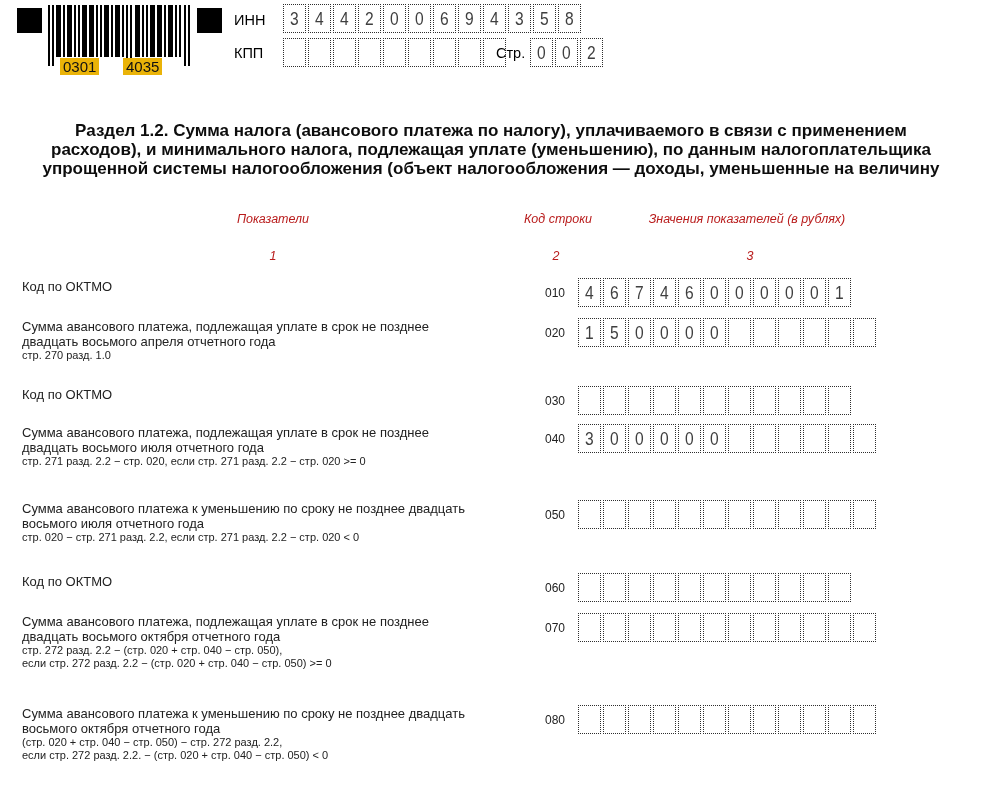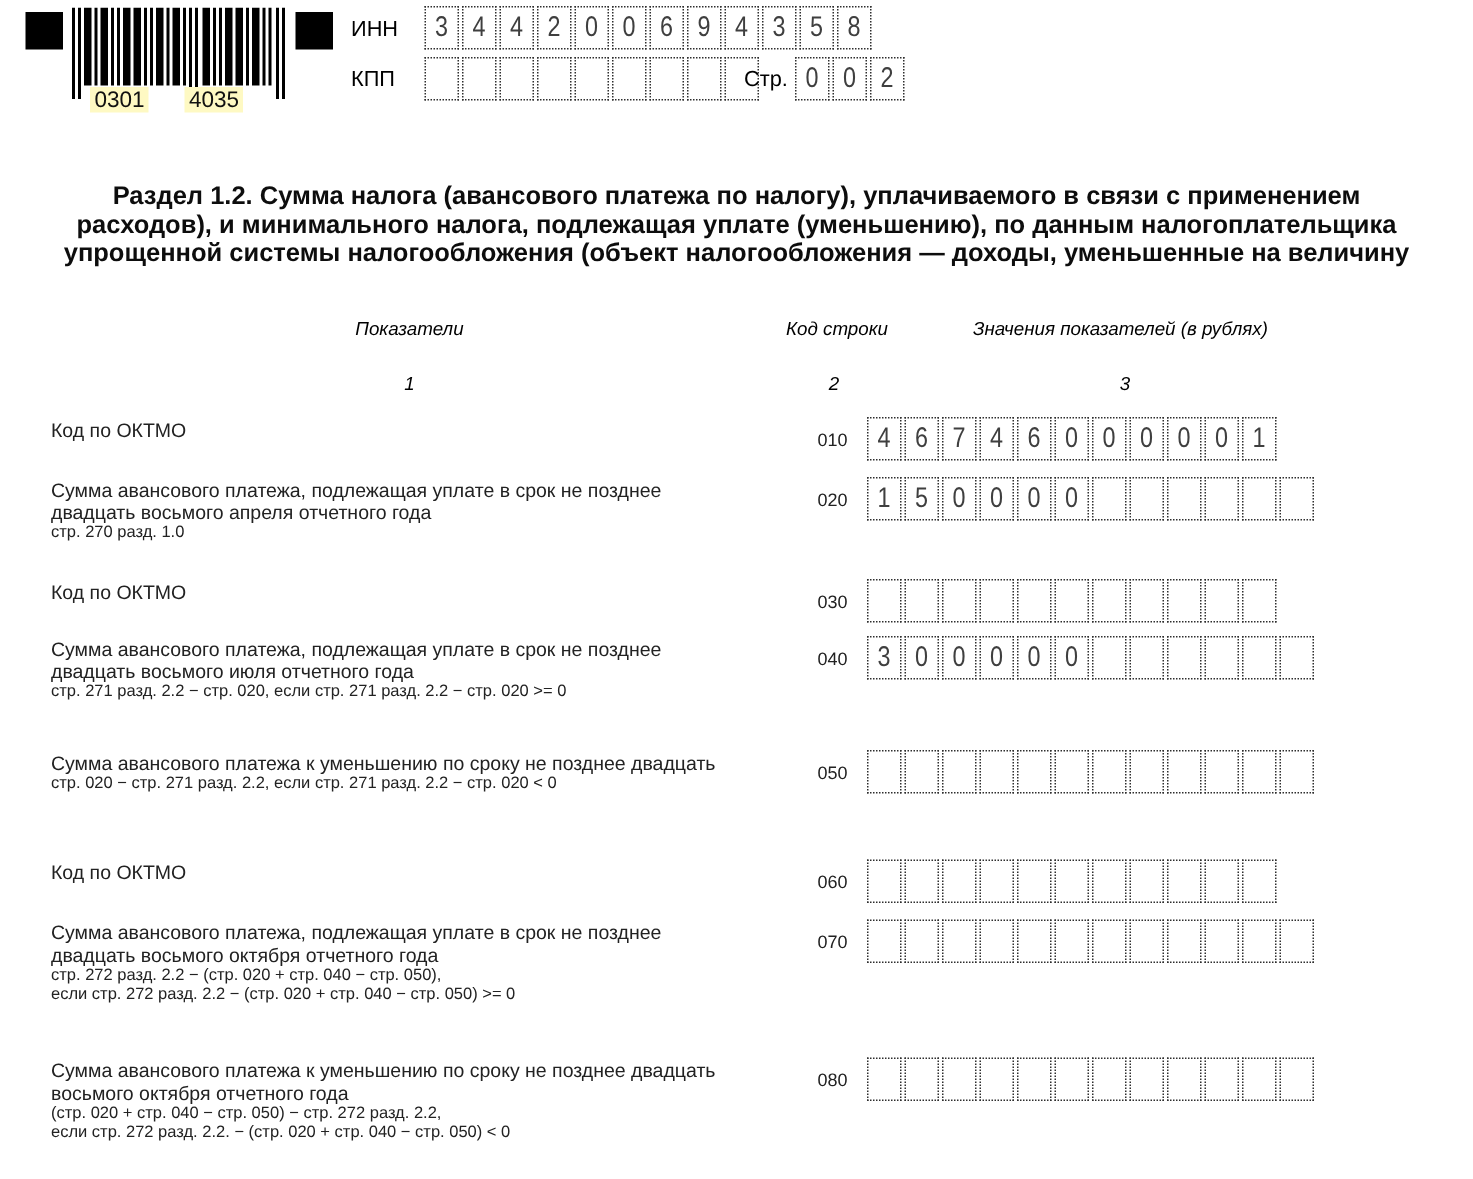--- a/index.html
+++ b/index.html
@@ -3,38 +3,38 @@
 <meta charset="utf-8">
 <style>
   html,body{margin:0;padding:0;background:#fff;}
   .page{
     position:relative;width:982px;height:786px;background:#ffffff;overflow:hidden;
     font-family:"Liberation Sans", sans-serif;color:#1d1d1d;
   }
   
   .sq{position:absolute;width:25px;height:25px;background:#000;}
   .barcode-wrap{position:absolute;left:17px;top:5px;width:210px;height:75px;}
-  .bc-num{position:absolute;top:53px;font-size:15px;color:#111;background:#fef9c3;padding:0 3px;}
+  .bc-num{position:absolute;top:53px;font-size:15px;color:#111;background:#eab308;padding:0 3px;}
   .fieldlabel{position:absolute;font-size:14.5px;color:#000000;}
   
   .cellrow{display:flex;gap:2px;}
   .cell{
     width:21px;height:27px;border:1px dotted #2e2e2e;
     display:flex;align-items:center;justify-content:center;
     font-size:19px;color:#3f3f3f;box-sizing:content-box;background:#fff;
   }
   .cell span{display:inline-block;transform:scaleX(.82);}
   .abs{position:absolute;}
   
   .title{position:absolute;left:41px;top:121px;width:900px;text-align:center;
          font-weight:bold;font-size:17px;line-height:19px;color:#0d0d0d;}
-  .colhead{position:absolute;font-style:italic;font-size:12.5px;color:#000000;text-align:center;}
+  .colhead{position:absolute;font-style:italic;font-size:12.5px;color:#b91c1c;text-align:center;}
   
   .formrow{position:absolute;left:0;width:982px;height:32px;}
-  .lblwrap{position:absolute;left:22px;top:1px;width:534px;margin-left:12px;}
+  .lblwrap{position:absolute;left:22px;top:1px;width:534px;}
   .lbl{font-size:13px;line-height:15px;color:#222;}
   .sub{font-size:11px;line-height:13px;color:#222;}
   .code{position:absolute;left:545px;top:8px;width:26px;font-size:12px;color:#222;}
   .formrow .cellrow{position:absolute;left:578px;top:0;}
 </style>
 </head>
 <body>
 
 <div class="page">
 
@@ -351,20 +351,21 @@
             <span></span>
           </div>
           <div class="cell">
             <span></span>
           </div>
         </div>
       </div>
       <div class="formrow" style="top: 500px;">
         <div class="lblwrap">
           <div class="lbl">Сумма авансового платежа к уменьшению по сроку не позднее двадцать</div>
+          <div class="lbl">восьмого июля отчетного года</div>
           <div class="sub">стр. 020 − стр. 271 разд. 2.2, если стр. 271 разд. 2.2 − стр. 020 &lt; 0</div>
         </div>
         <div class="code">050</div>
         <div class="cellrow">
           <div class="cell">
             <span></span>
           </div>
           <div class="cell">
             <span></span>
           </div>

